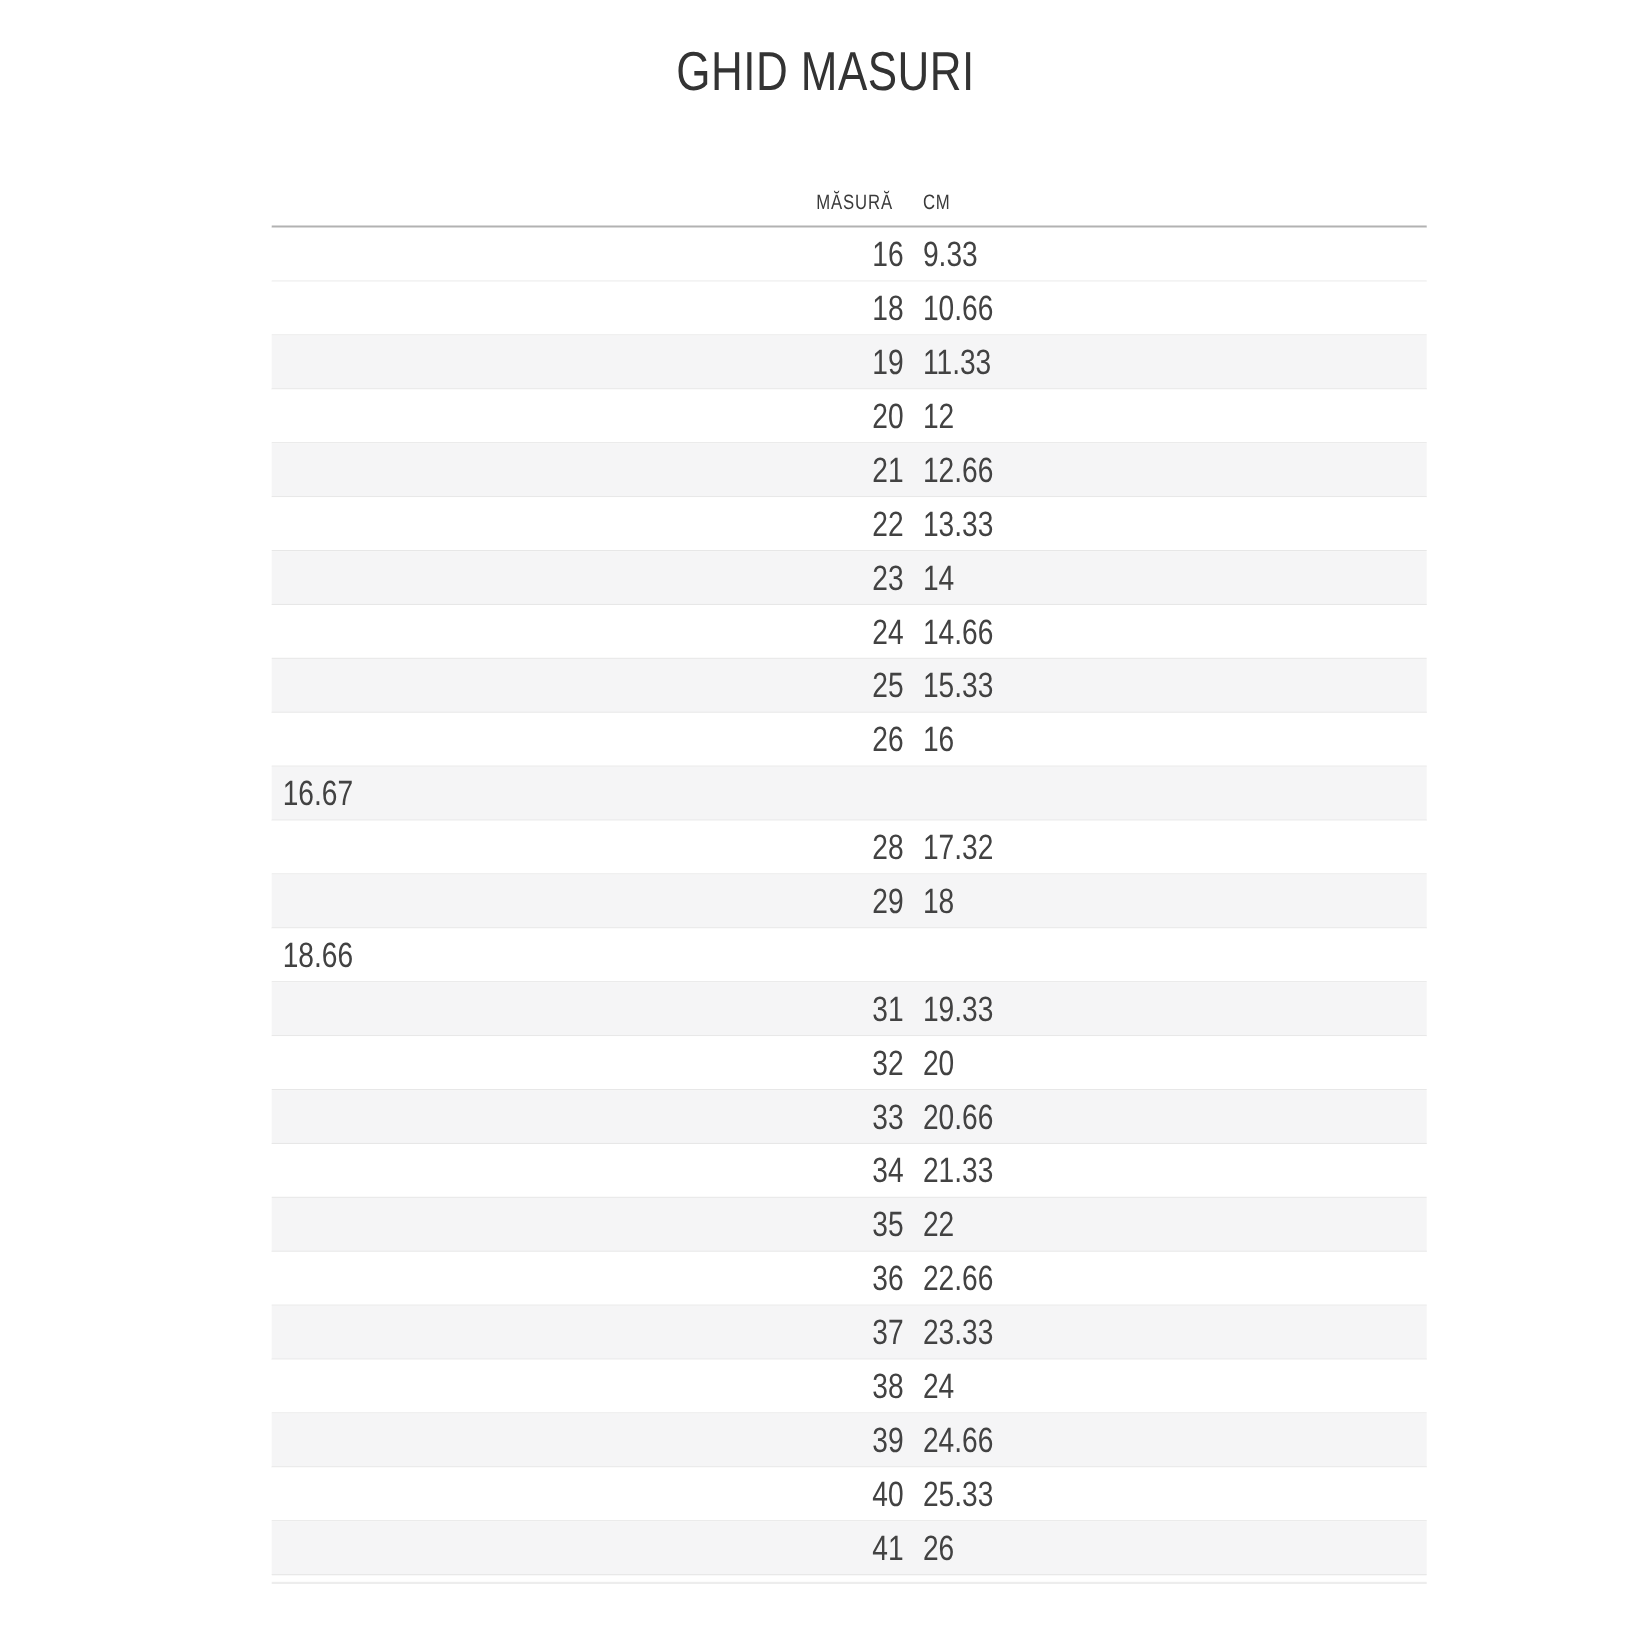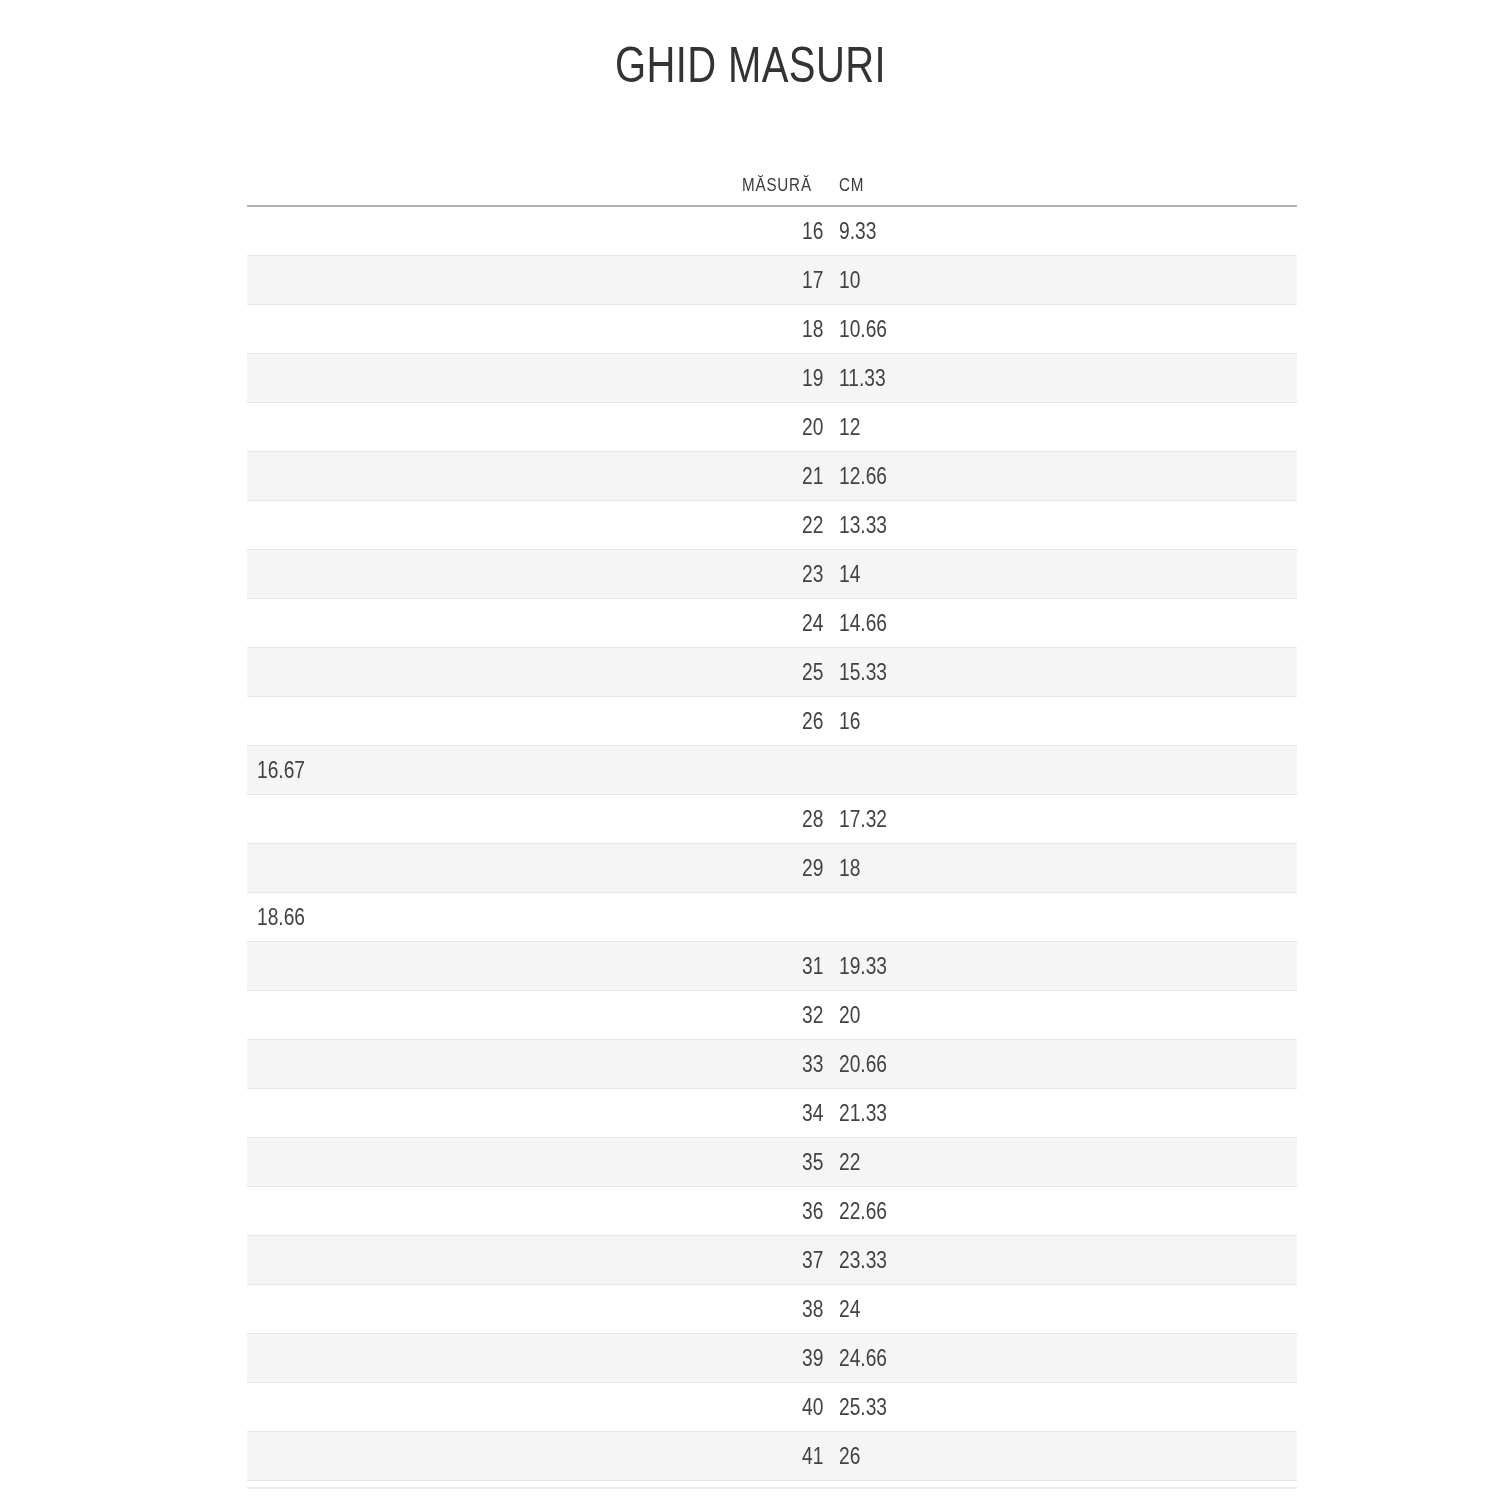--- a/index.html
+++ b/index.html
@@ -53,21 +53,21 @@
   .tr {
     display: flex;
     height: 49px;
     align-items: center;
     border-bottom: 1px solid var(--row_border, #e7e7e7);
     background: #ffffff;
   }
   .tr.striped { background: var(--stripe, #f5f5f6); }
 
   .td {
-    font-size: 24px;
+    font-size: 32px;
     color: var(--cell_text, #424242);
     font-weight: 400;
   }
 
   .col-size { width: 582px; padding-left: 10px; text-align: right; }
   .col-cm   { flex: 1;      padding-left: 10px; }
 
   .bottom-line {
     margin-top: 6px;
     height: 2px;
@@ -97,28 +97,20 @@
     <div id="tbody">
   <div class="tr">
     <div class="td col-size">
       <span class="txt">16</span>
     </div>
     <div class="td col-cm">
       <span class="txt">9.33</span>
     </div>
   </div>
 
-  <div class="tr striped">
-    <div class="td col-size">
-      <span class="txt">17</span>
-    </div>
-    <div class="td col-cm">
-      <span class="txt">10</span>
-    </div>
-  </div>
 
   <div class="tr">
     <div class="td col-size">
       <span class="txt">18</span>
     </div>
     <div class="td col-cm">
       <span class="txt">10.66</span>
     </div>
   </div>
 

